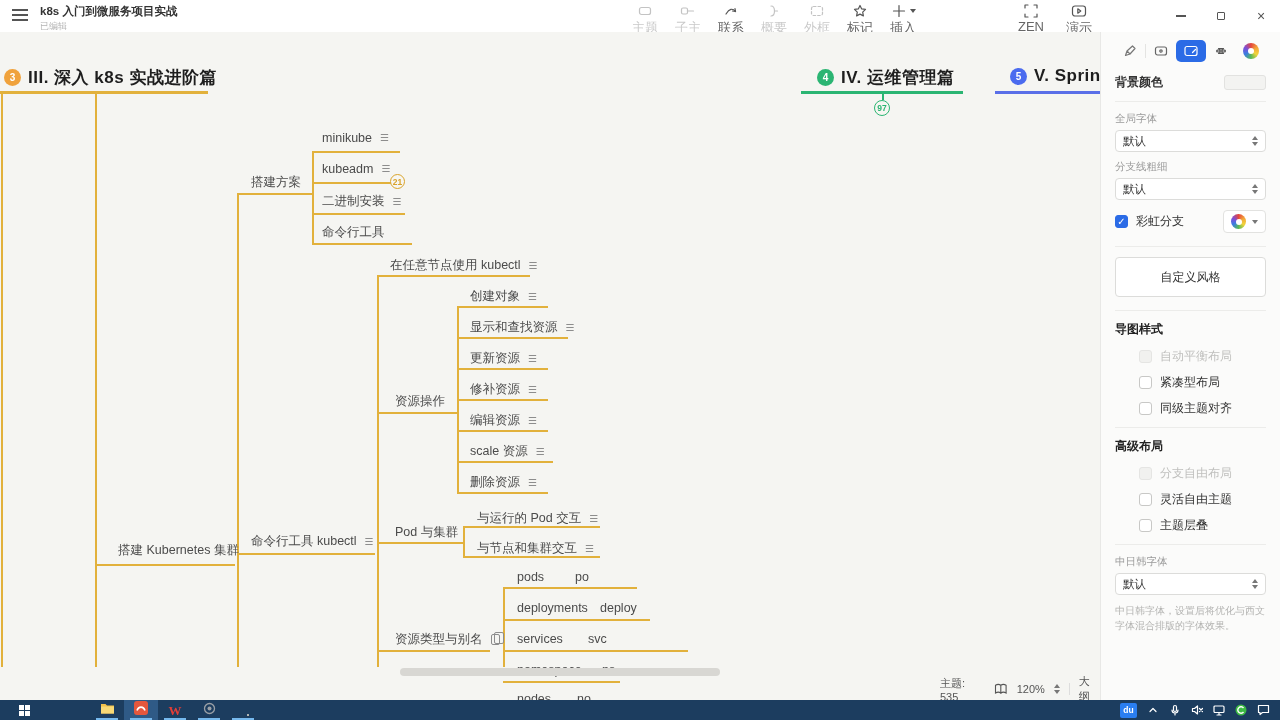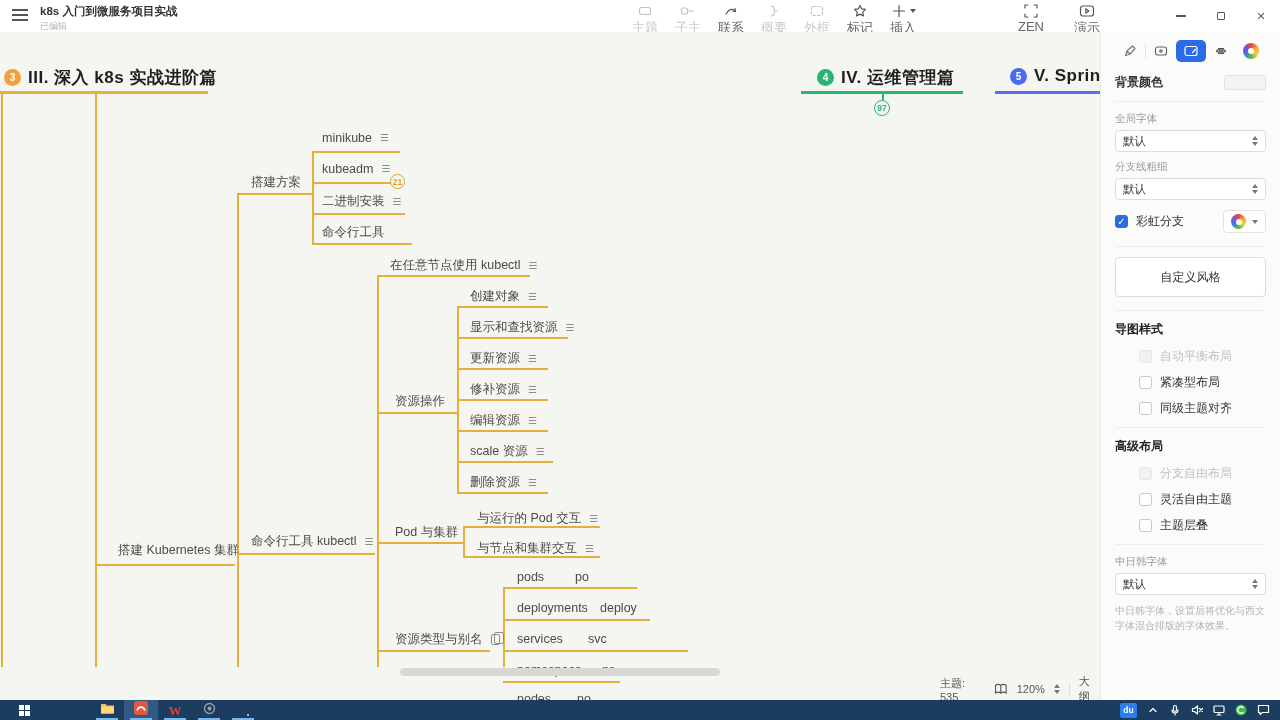--- a/index.html
+++ b/index.html
@@ -12,21 +12,21 @@
   .hamburger i { display:block; height:2px; background:#555; margin-bottom:3px; }
   .doc-block { position:absolute; left:40px; top:4px; }
   .doc-title { font-size:11.5px; font-weight:700; color:#333; }
   .doc-sub { font-size:9px; color:#b5b5b5; margin-top:1px; }
   #tb-tools { position:absolute; left:628px; top:3px; display:flex; gap:9px; }
   .tool { width:34px; text-align:center; cursor:pointer; }
   .tool .ticon { height:16px; display:flex; justify-content:center; align-items:center; gap:2px; }
   .tool .tlabel { font-size:13px; color:#666; margin-top:0px; }
   .tool.dis { opacity:.35; cursor:default; }
   .caret { width:0; height:0; border-left:3.5px solid transparent; border-right:3.5px solid transparent; border-top:4px solid #555; margin-left:1px; }
-  #tb-right { position:absolute; left:1014px; top:3px; display:flex; gap:22px; }
+  #tb-right { position:absolute; left:1014px; top:3px; display:flex; gap:14px; }
   #win-controls { position:absolute; right:6px; top:0; height:32px; display:flex; align-items:center; gap:26px; padding-right:6px; }
   .wc { color:#555; cursor:pointer; display:flex; align-items:center; justify-content:center; width:14px; height:14px; }
   .wc-min i { width:10px; height:1.5px; background:#555; display:block; }
   .wc-max i { width:8px; height:8px; border:1.2px solid #555; display:block; border-radius:1px; }
   .wc-close { font-size:14px; }
 
   
   #canvas { position:absolute; left:0; top:32px; width:1100px; height:668px; background:#f5f5f2; overflow:hidden; }
   .vline { position:absolute; width:2px; }
   .uline { position:absolute; height:2px; }

